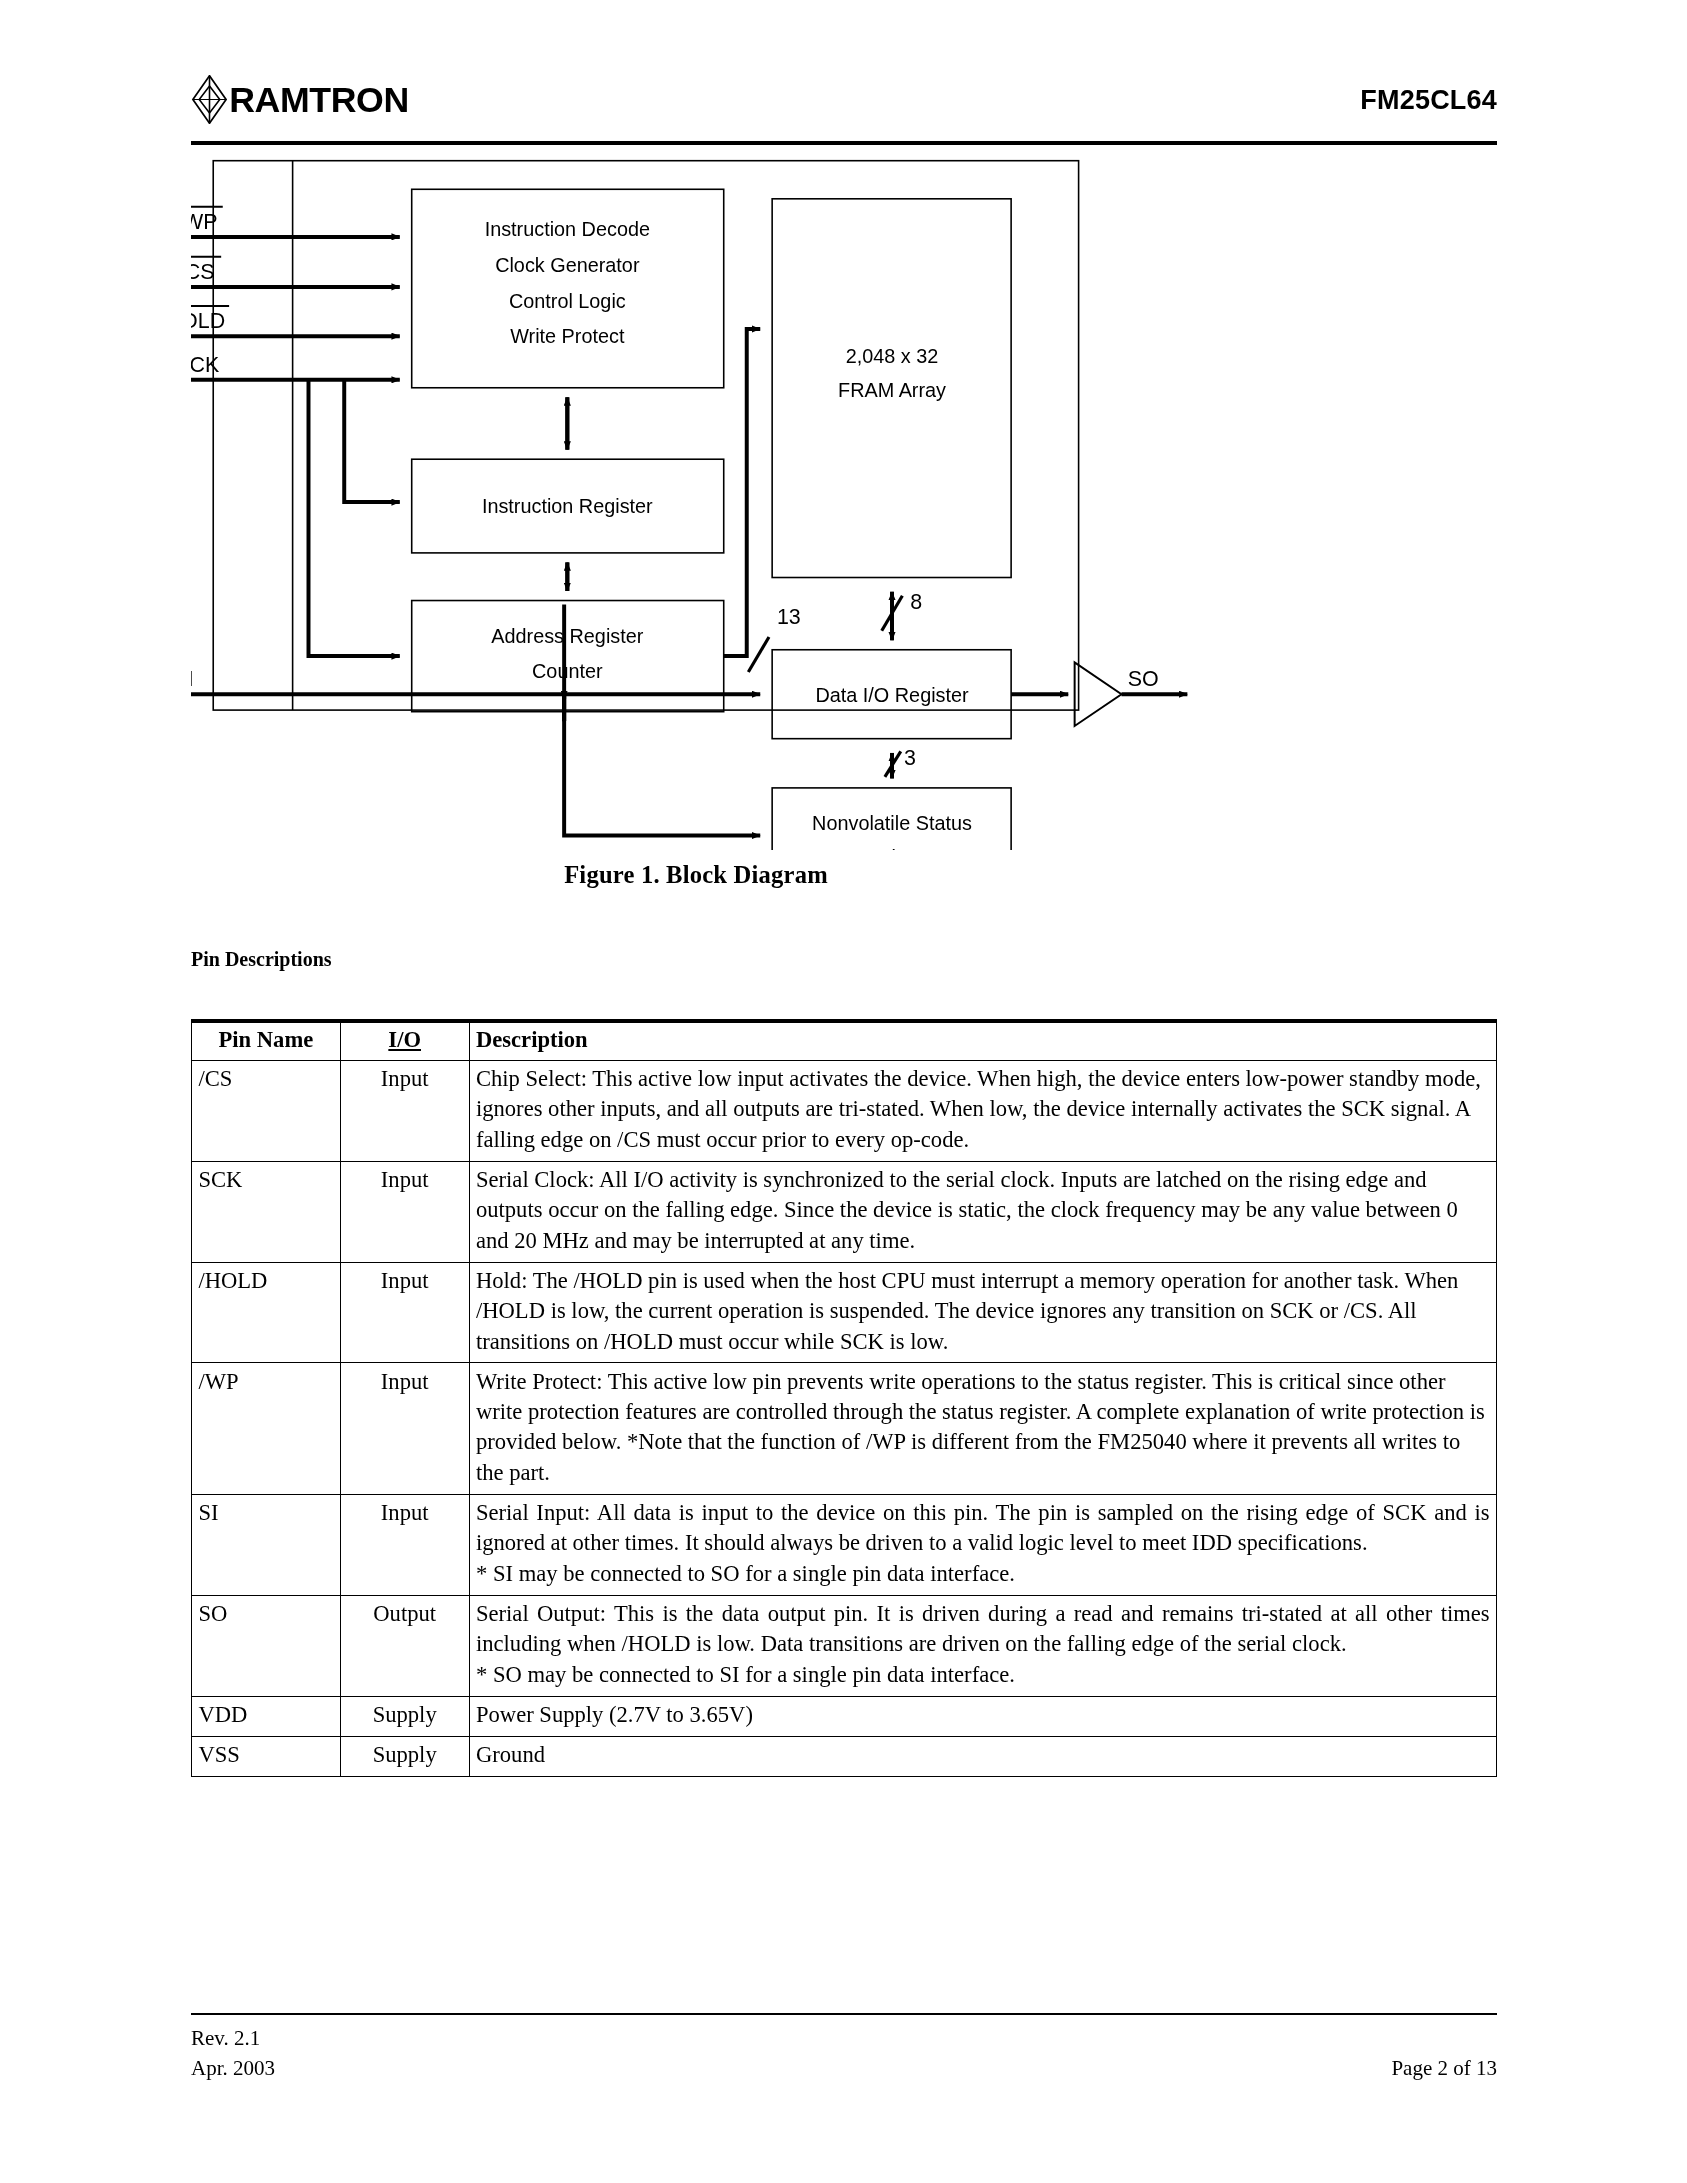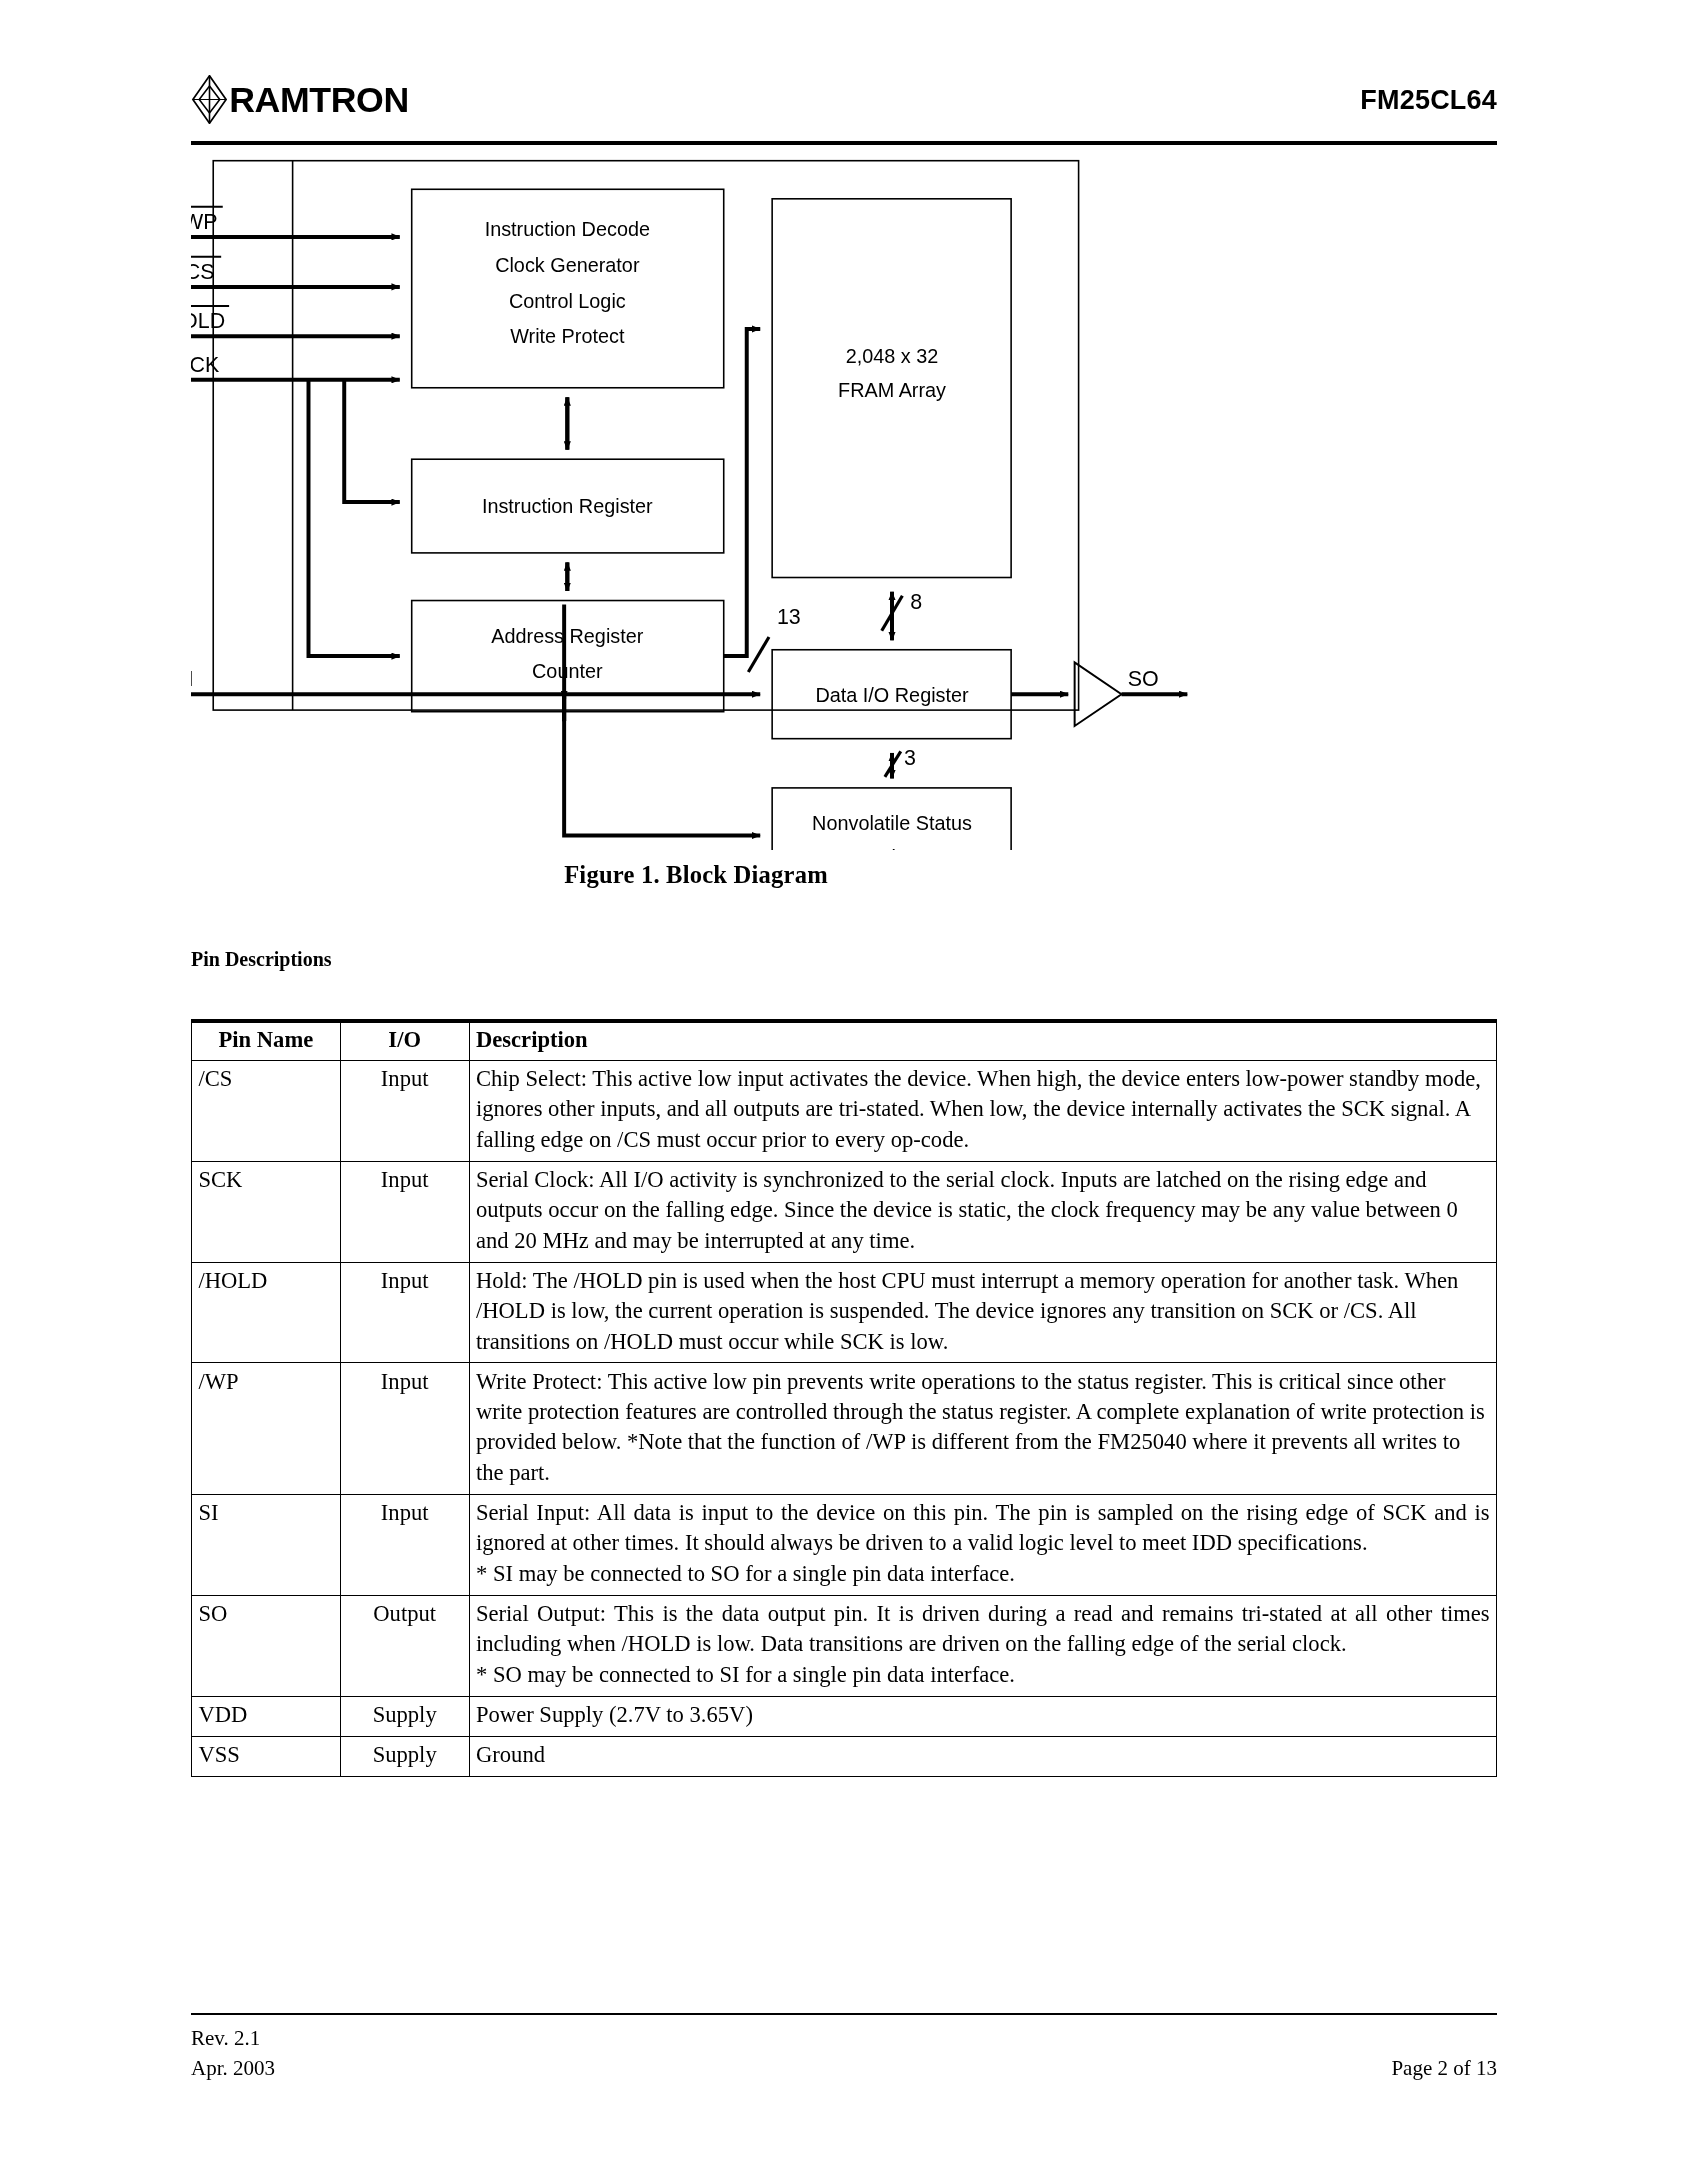--- a/index.html
+++ b/index.html
@@ -79,21 +79,21 @@
   #pin-table thead th {
     font-weight:bold;
     padding-top:2.4px; padding-bottom:4px;
   }
   #pin-table thead tr { border-top:4px solid #000; }
   #pin-table thead th { border-top:4px solid #000; border-bottom:1.6px solid #000; }
   .col-pin  { width:135px; text-align:left; }
   .col-io   { width:115px; text-align:center; }
   .col-desc { width:auto;  text-align:justify; text-justify:inter-word; }
   th.col-pin { text-align:center; }
-  th.col-io  { text-align:center; }
+  th.col-io  { text-align:center;text-decoration:underline; }
   th.col-desc{ text-align:left; }
   td.col-desc p { margin:0; text-align:justify; }
   td.col-desc p.lastline { text-align:left; }
   td.col-desc p:last-child { text-align:left; }
   .row-last td { border-bottom:4px solid #000; }
 
   
   #footer-rule {
     position:absolute; left:191px; top:2013px; width:1306px; height:2.4px; background:#000;
   }

